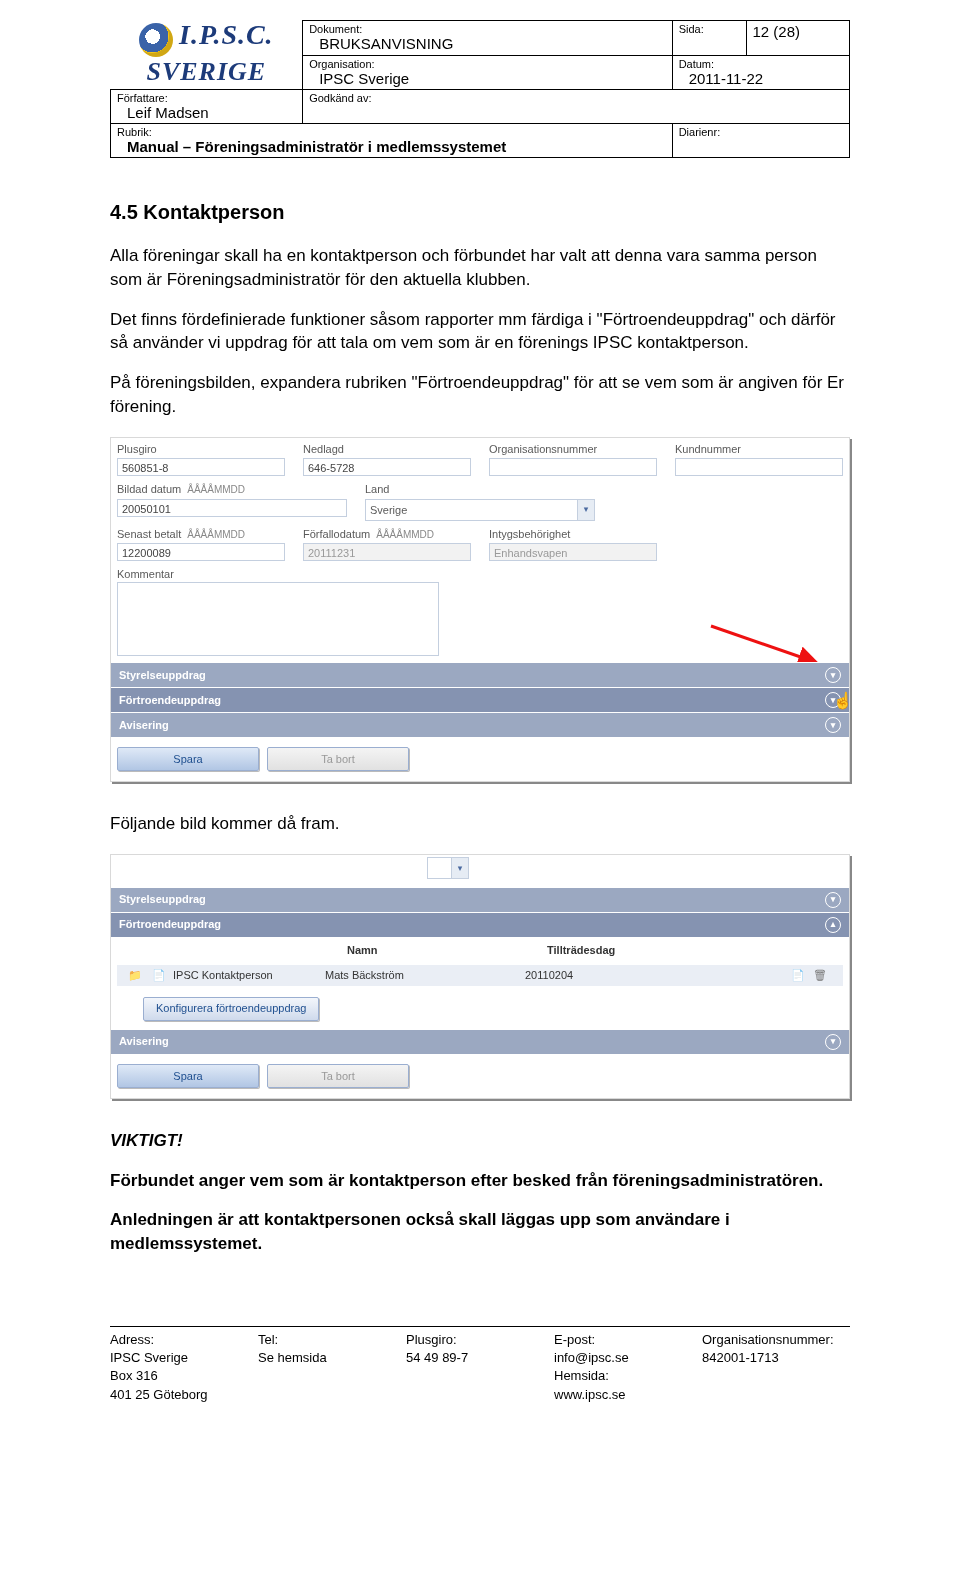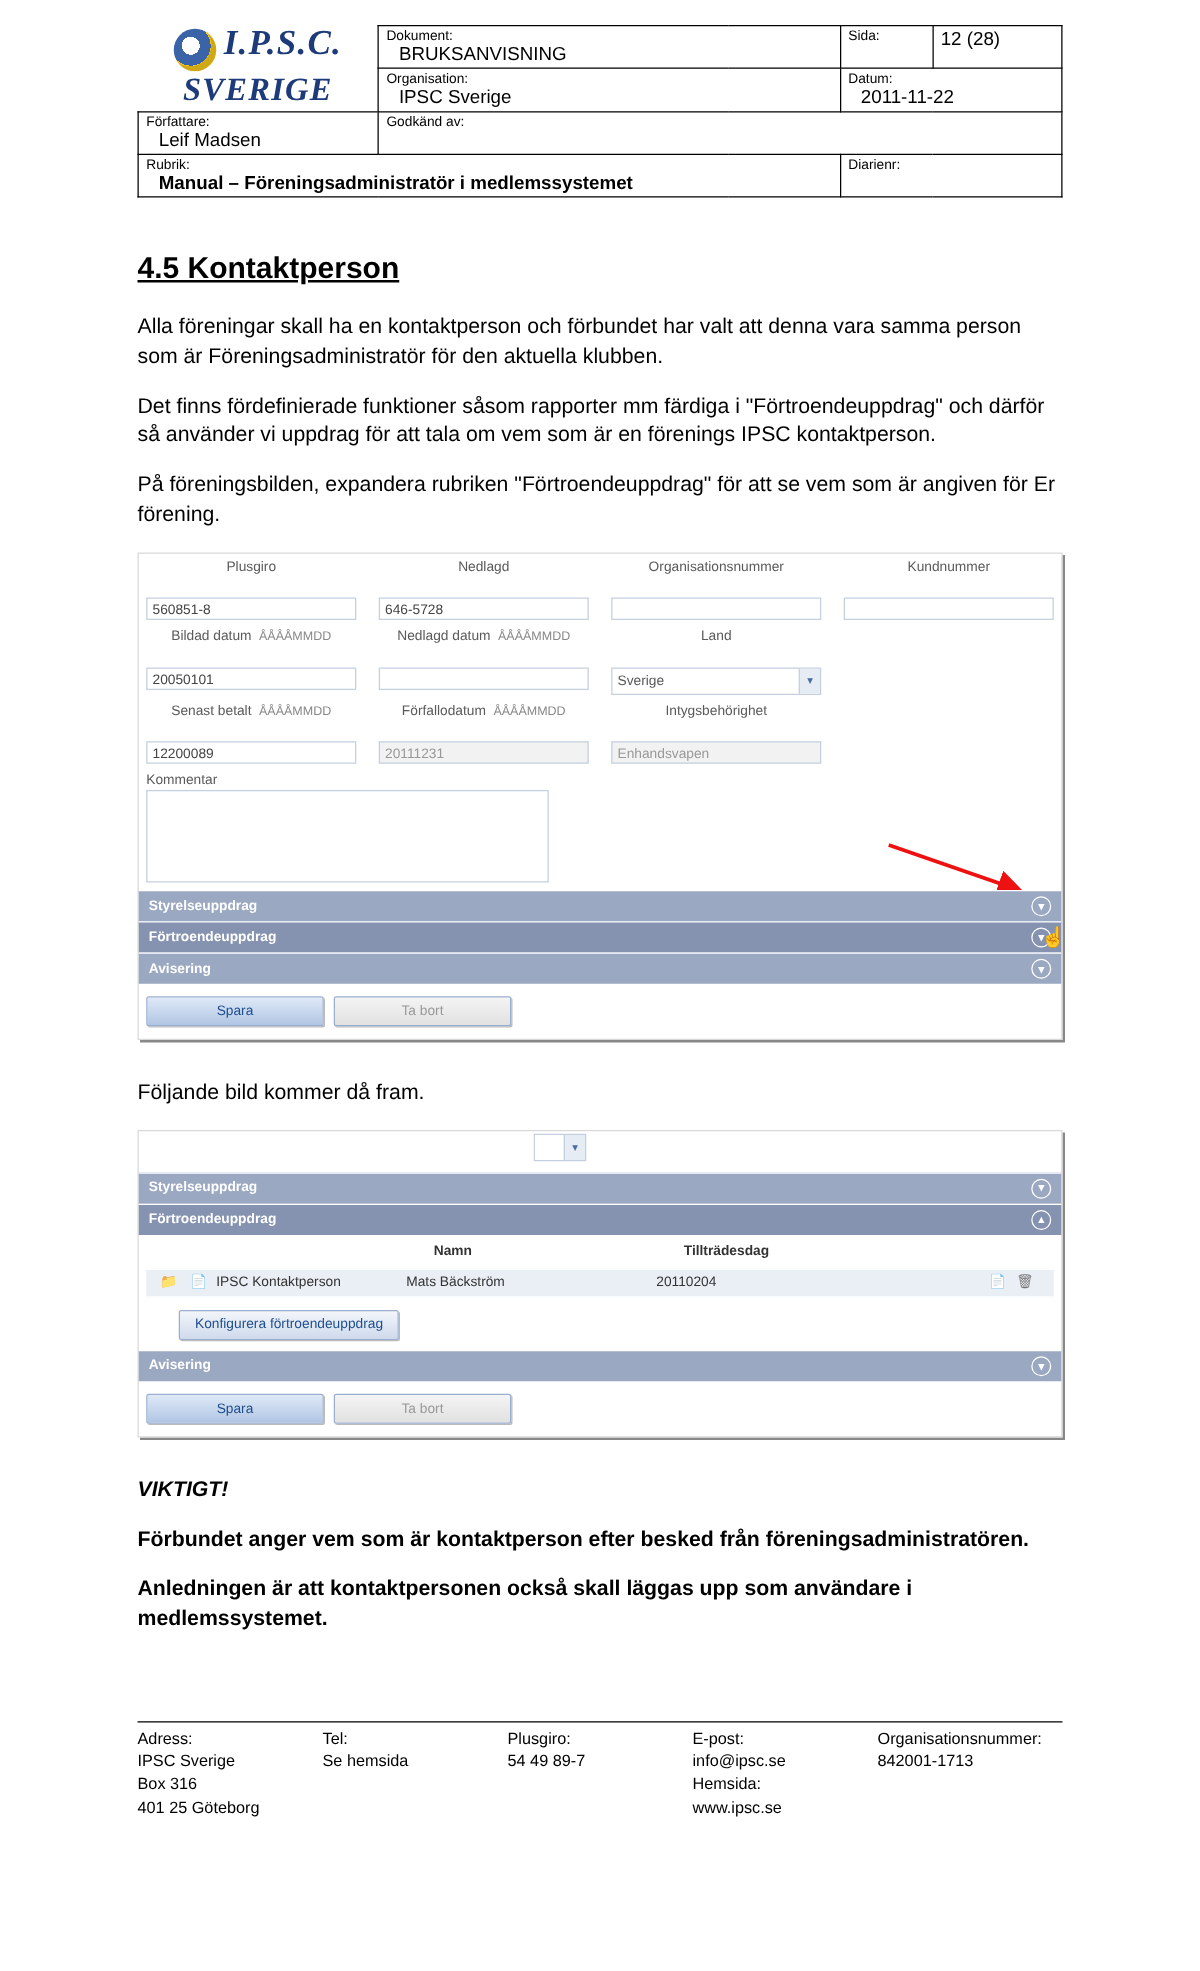--- a/index.html
+++ b/index.html
@@ -67,24 +67,23 @@
     letter-spacing:1px;
   }
 
   
   .body-text{
     margin-top:40px;
     font-size:17px;
     line-height:1.4;
   }
   h2.section{
-    font-size:24px;
+    font-size:20px;
     font-weight:bold;
     margin:24px 0 18px 0;
-    text-decoration:underline;
   }
   .body-text p{margin:0 0 16px 0;}
   .bold{font-weight:bold;}
   .italic{font-style:italic;}
 
   
   .form-shot{
     margin:18px 0 30px 0;
     border:1px solid #d9d9d9;
     background:#fff;
@@ -94,21 +93,21 @@
     font-size:11px;
     color:#5a5a5a;
     position:relative;
   }
   .form-row{
     display:flex;
     gap:18px;
     margin-bottom:6px;
   }
   .form-col{flex:1;min-width:0;}
-  .form-col label{display:block;margin-bottom:16px;font-size:11px;text-align:center;}
+  .form-col label{display:block;margin-bottom:1px;font-size:11px;}
   .form-col label .hint{color:#888;font-size:10px;margin-left:6px;}
   .f-input{
     display:block;
     border:1px solid #c4cfdf;
     background:#fff;
     height:18px;
     line-height:18px;
     padding:0 4px;
     width:100%;
     box-sizing:border-box;
@@ -330,24 +329,20 @@
             <label>Kundnummer</label>
           <span class="f-input"></span>
           </div>
       </div>
       <div class="form-row">
         <div class="form-col">
             <label><span>Bildad datum</span><span class="hint">ÅÅÅÅMMDD</span></label>
           <span class="f-input">20050101</span>
           </div>
         <div class="form-col">
-            <label><span>Nedlagd datum</span><span class="hint">ÅÅÅÅMMDD</span></label>
-          <span class="f-input"></span>
-          </div>
-        <div class="form-col">
             <label>Land</label>
           <div class="f-sel">
               <span class="sv">Sverige</span>
               <span class="cv"></span>
             </div>
           </div>
         <div class="form-col"></div>
       </div>
       <div class="form-row">
         <div class="form-col">

